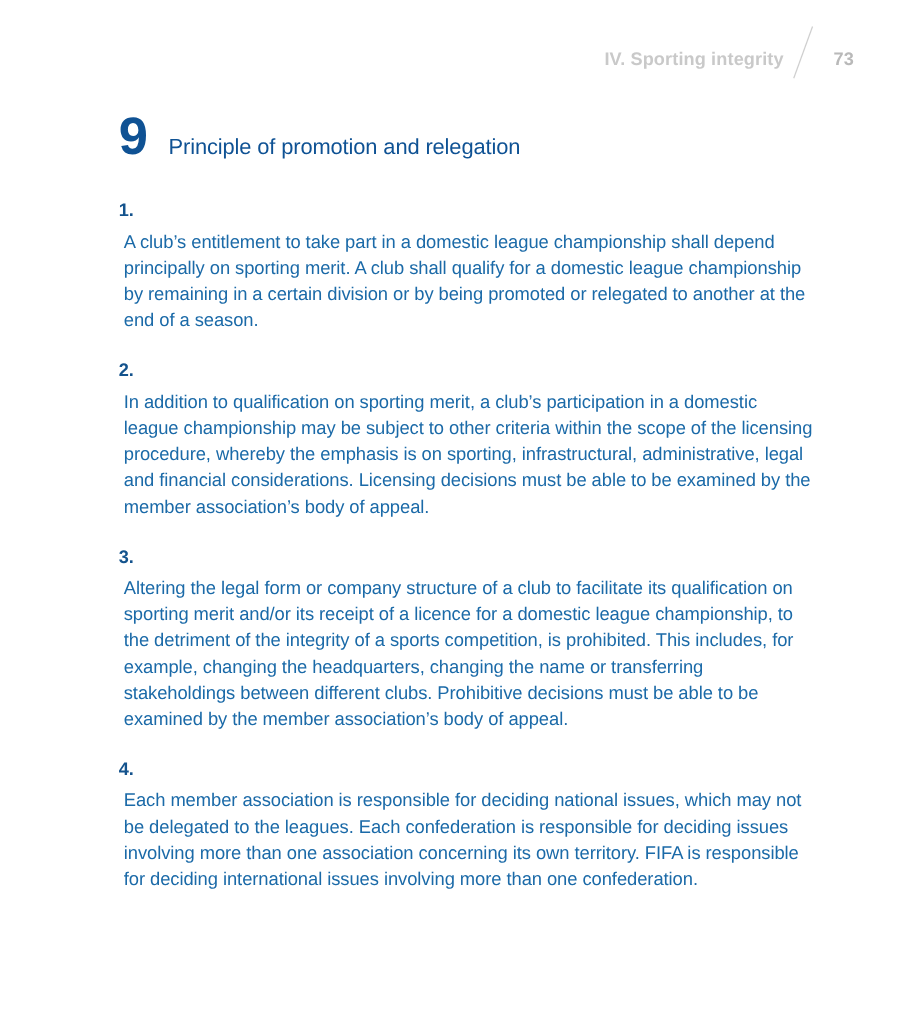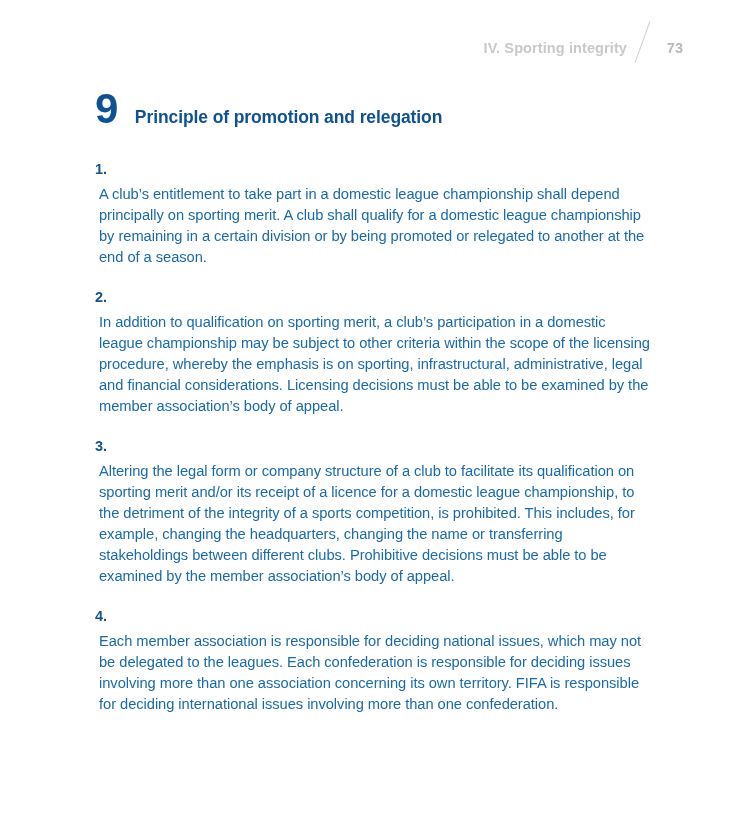--- a/index.html
+++ b/index.html
@@ -75,21 +75,21 @@
   .chapter-number {
     font-size: 42px;
     font-weight: bold;
     color: #0f5294;
     line-height: 1;
     letter-spacing: -0.5px;
     margin-right: 17px;
   }
   .chapter-heading {
     font-size: 17.5px;
-    font-weight: bold;
+    font-weight: normal;
     color: #0f5294;
     line-height: 1.1;
     letter-spacing: -0.1px;
   }
 
   
   .clause {
     margin: 0 0 19px 0;
   }
   .clause:last-child {

